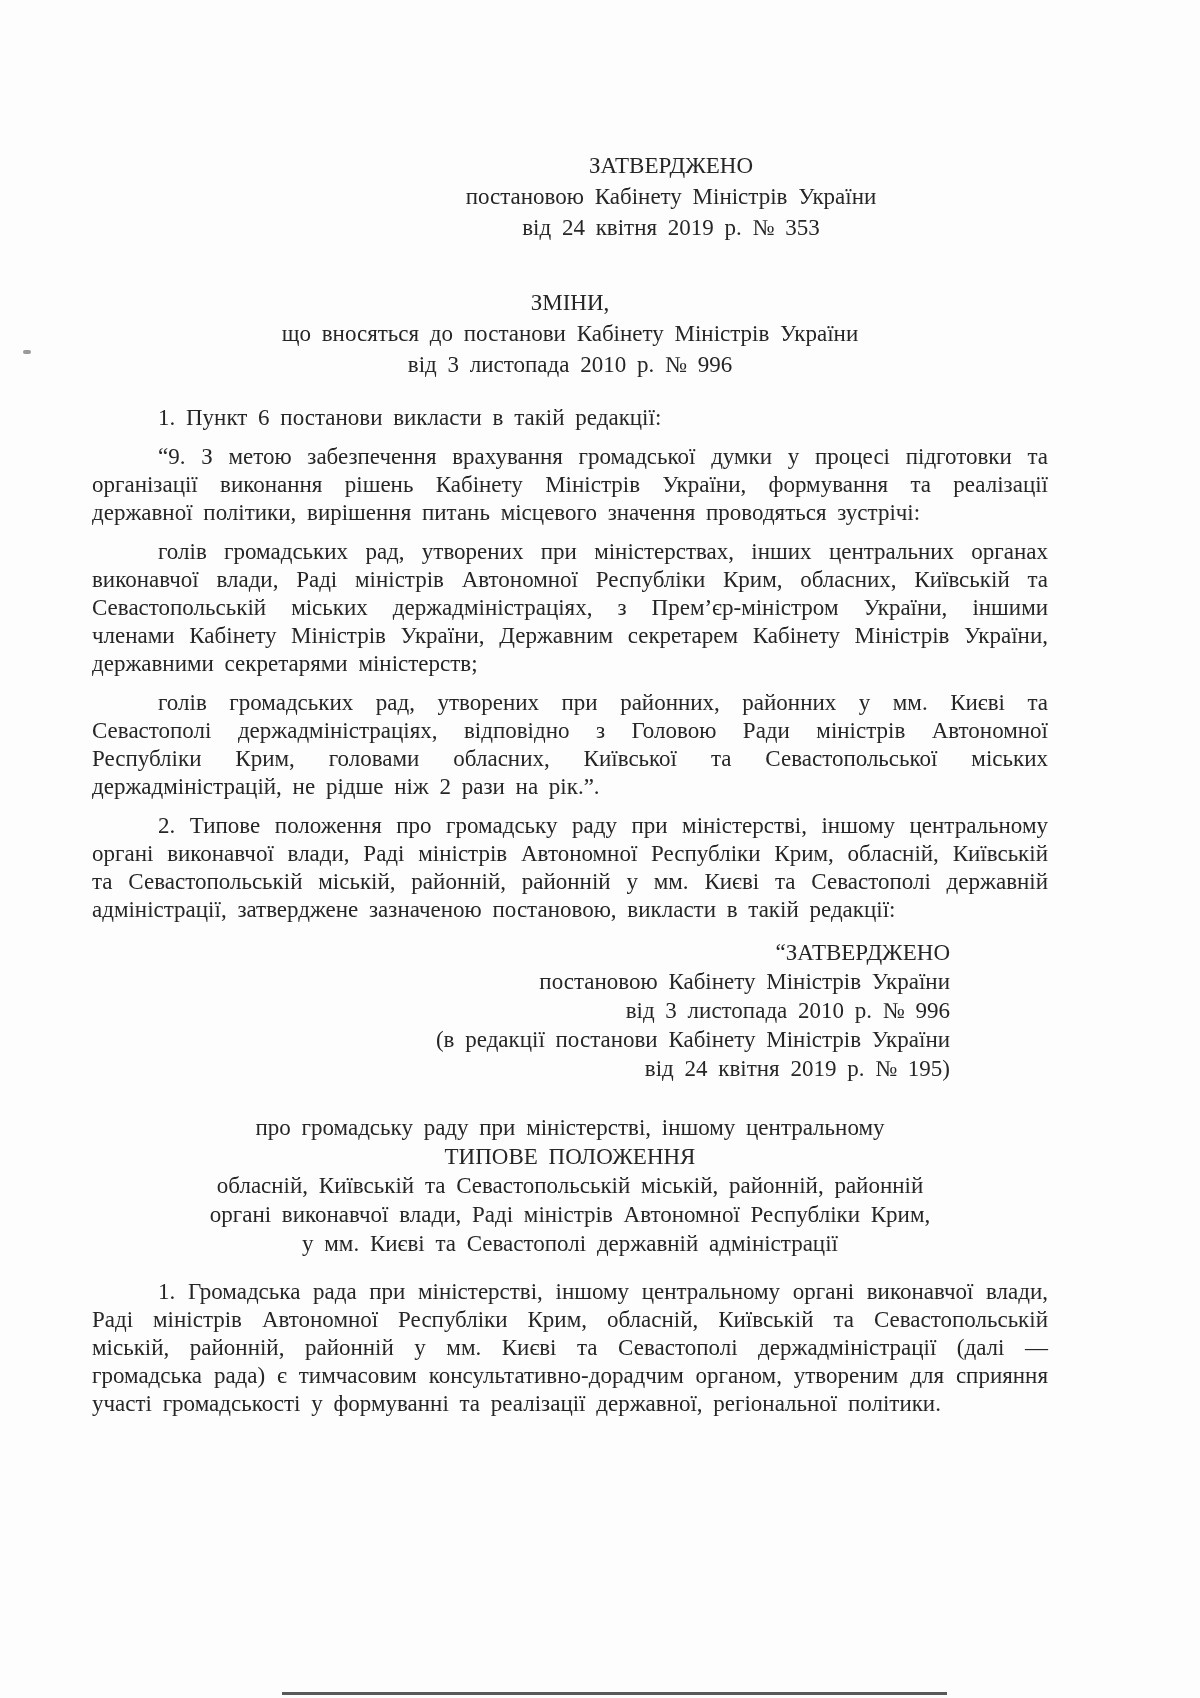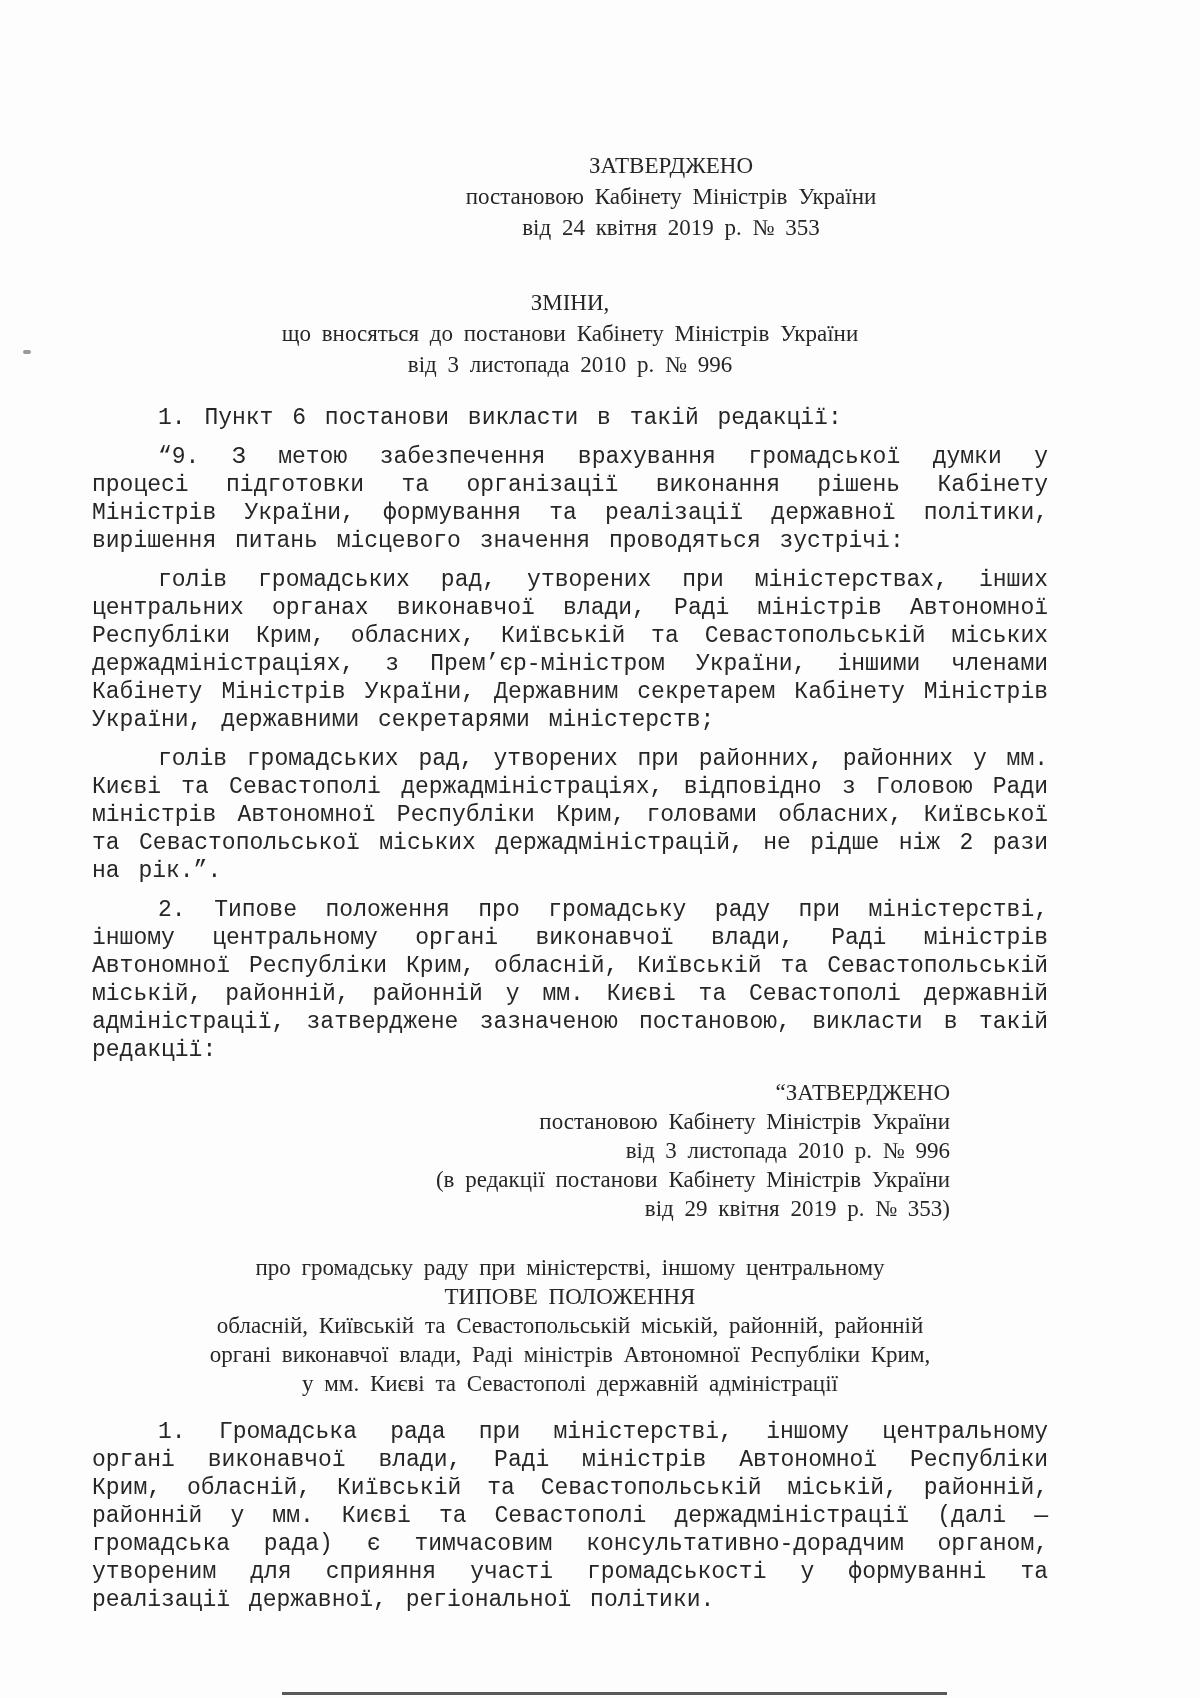--- a/index.html
+++ b/index.html
@@ -34,21 +34,20 @@
     line-height: 31px;
   }
   .changes-title {
     margin-top: 44px;
     line-height: 31px;
   }
   .para {
     text-align: justify;
     text-indent: 66px;
     margin: 11px 0 0 0;
-    font-family: Liberation Mono, monospace;
   }
   .para-first {
     margin-top: 24px;
   }
   .approval-2 {
     margin-top: 14px;
     width: 620px;
     margin-left: 238px;
     line-height: 29px;
     text-align: right;
@@ -104,21 +103,21 @@
 
   <p class="para">голів громадських рад, утворених при районних, районних у мм. Києві та Севастополі держадміністраціях, відповідно з Головою Ради міністрів Автономної Республіки Крим, головами обласних, Київської та Севастопольської міських держадміністрацій, не рідше ніж 2 рази на рік.”.</p>
 
   <p class="para">2. Типове положення про громадську раду при міністерстві, іншому центральному органі виконавчої влади, Раді міністрів Автономної Республіки Крим, обласній, Київській та Севастопольській міській, районній, районній у мм. Києві та Севастополі державній адміністрації, затверджене зазначеною постановою, викласти в такій редакції:</p>
 
   <div class="center-block approval-2">
     <div>“ЗАТВЕРДЖЕНО</div>
     <div>постановою Кабінету Міністрів України</div>
     <div>від 3 листопада 2010 р. № 996</div>
     <div>(в редакції постанови Кабінету Міністрів України</div>
-    <div>від 29 квітня 2019 р. № 353)</div>
+    <div>від 24 квітня 2019 р. № 195)</div>
   </div>
 
   <div class="center-block typical-title">
     <div>про громадську раду при міністерстві, іншому центральному</div>
     <div>ТИПОВЕ ПОЛОЖЕННЯ</div>
     <div>обласній, Київській та Севастопольській міській, районній, районній</div>
     <div>органі виконавчої влади, Раді міністрів Автономної Республіки Крим,</div>
     <div>у мм. Києві та Севастополі державній адміністрації</div>
   </div>
 

